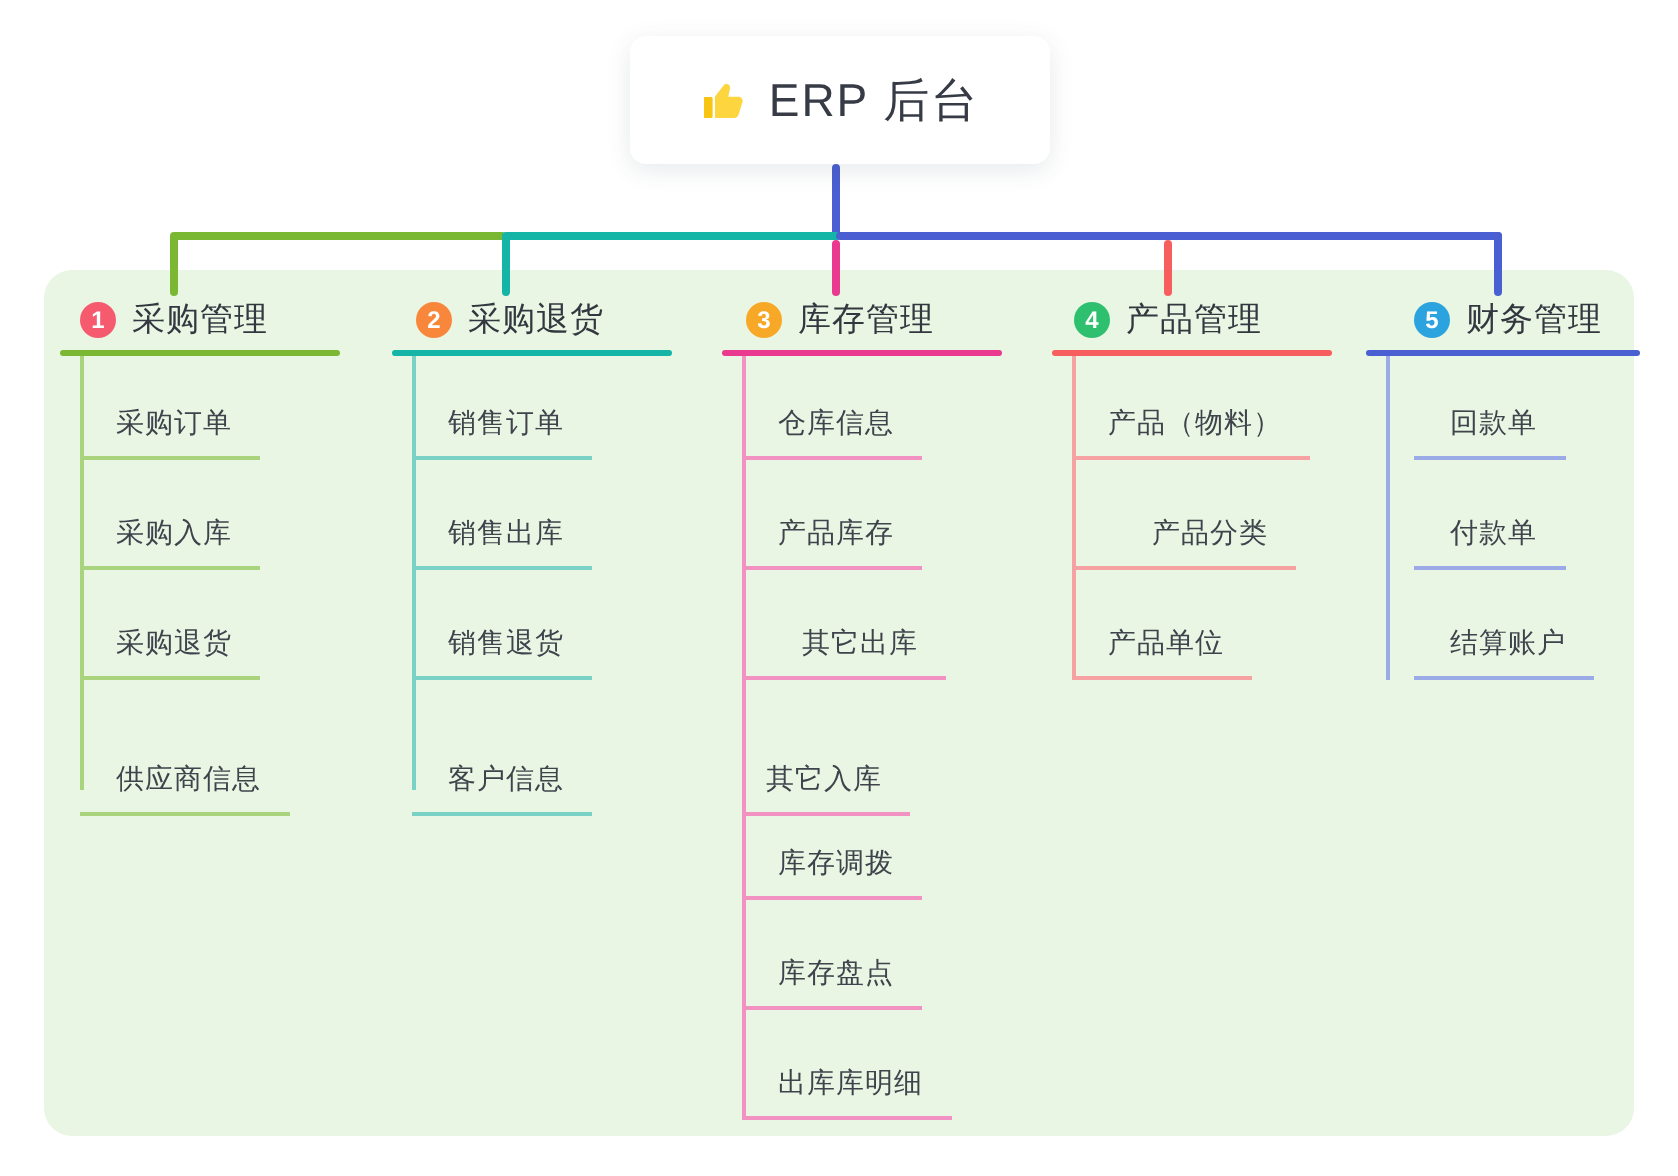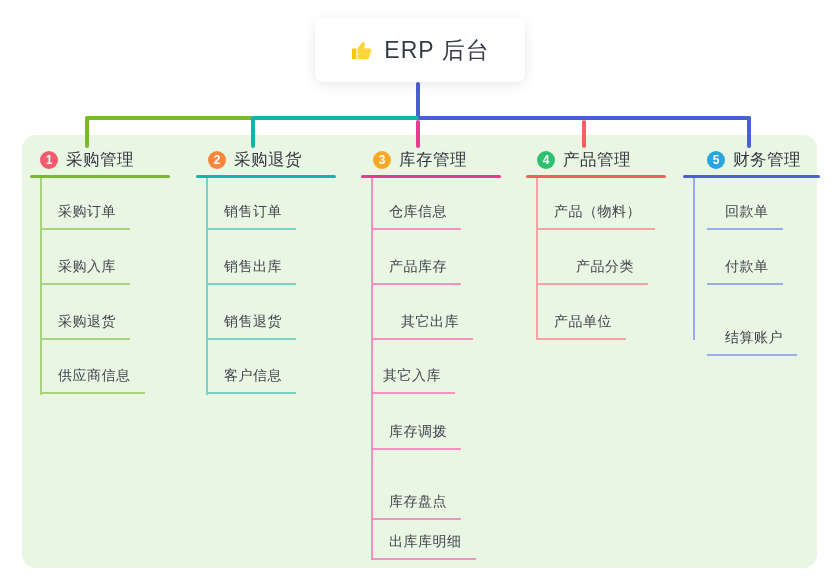--- a/index.html
+++ b/index.html
@@ -44,21 +44,21 @@
   
   .vline { position:absolute; top:177px; width:2px; z-index:1; }
   .vl1{left:40px;height:218px} .vl2{left:206px;height:218px} .vl3{left:371px;height:383px}
   .vl4{left:536px;height:163px} .vl5{left:693px;height:163px}
 
   
   .child { position:absolute; white-space:nowrap; font-size:14px; color:#3f434c;
     padding:0 14px 7px 18px; line-height:19px;
     border-bottom:2px solid transparent; z-index:2; letter-spacing:.5px; }
   .ch1{left:40px} .ch2{left:206px} .ch3{left:371px} .ch4{left:536px} .ch5{left:707px}
-  .r0{top:202px} .r1{top:257px} .r2{top:312px} .r3{top:366px}
+  .r0{top:202px} .r1{top:257px} .r2{top:312px} .r3{top:380px}
   .r4{top:422px} .r5{top:477px} .r6{top:532px}
 </style>
 </head>
 <body>
 
 <div id="canvas">
 
   <div class="panel"></div>
 
   <div class="line stem" style="background: rgb(74, 95, 209);"></div>
@@ -107,36 +107,36 @@
     <span class="badge" style="background: rgb(247, 168, 39);">3</span>
     <span class="label">库存管理</span>
   </div>
   <div class="hrule hr3" style="background: rgb(233, 58, 144);"></div>
   <div class="vline vl3" style="background: rgb(241, 146, 195);"></div>
   <div class="child ch3 r1" style="border-bottom-color: rgb(241, 146, 195);">产品库存</div>
   <div class="child ch3 r0" style="border-bottom-color: rgb(241, 146, 195);">仓库信息</div>
   <div class="child ch3 r2" style="border-bottom-color: rgb(241, 146, 195); padding-left: 30px;">其它出库</div>
   <div class="child ch3 r3" style="border-bottom-color: rgb(241, 146, 195); padding-left: 12px;">其它入库</div>
   <div class="child ch3 r4" style="border-bottom-color: rgb(241, 146, 195); text-align: center;">库存调拨</div>
-  <div class="child ch3 r5" style="border-bottom-color: rgb(241, 146, 195); margin-top: 15px;">库存盘点</div>
+  <div class="child ch3 r5" style="border-bottom-color: rgb(241, 146, 195);">库存盘点</div>
   <div class="child ch3 r6" style="border-bottom-color: rgb(241, 146, 195);">出库库明细</div>
 
   <div class="header hd4">
     <span class="badge" style="background: rgb(46, 192, 110);">4</span>
     <span class="label">产品管理</span>
   </div>
   <div class="hrule hr4" style="background: rgb(247, 95, 95);"></div>
   <div class="vline vl4" style="background: rgb(247, 162, 162);"></div>
   <div class="child ch4 r0" style="border-bottom-color: rgb(247, 162, 162);">产品（物料）</div>
   <div class="child ch4 r1" style="border-bottom-color: rgb(247, 162, 162); padding-left: 40px;">产品分类</div>
   <div class="child ch4 r2" style="border-bottom-color: rgb(247, 162, 162);">产品单位</div>
 
   <div class="header hd5">
     <span class="badge" style="background: rgb(43, 163, 223);">5</span>
     <span class="label">财务管理</span>
   </div>
   <div class="hrule hr5" style="background: rgb(74, 95, 209);"></div>
   <div class="vline vl5" style="background: rgb(154, 171, 232);"></div>
   <div class="child ch5 r0" style="border-bottom-color: rgb(154, 171, 232);">回款单</div>
   <div class="child ch5 r1" style="border-bottom-color: rgb(154, 171, 232);">付款单</div>
-  <div class="child ch5 r2" style="border-bottom-color: rgb(154, 171, 232); margin-top: 16px;">结算账户</div>
+  <div class="child ch5 r2" style="border-bottom-color: rgb(154, 171, 232);">结算账户</div>
 
 </div>
 
 </body></html>

